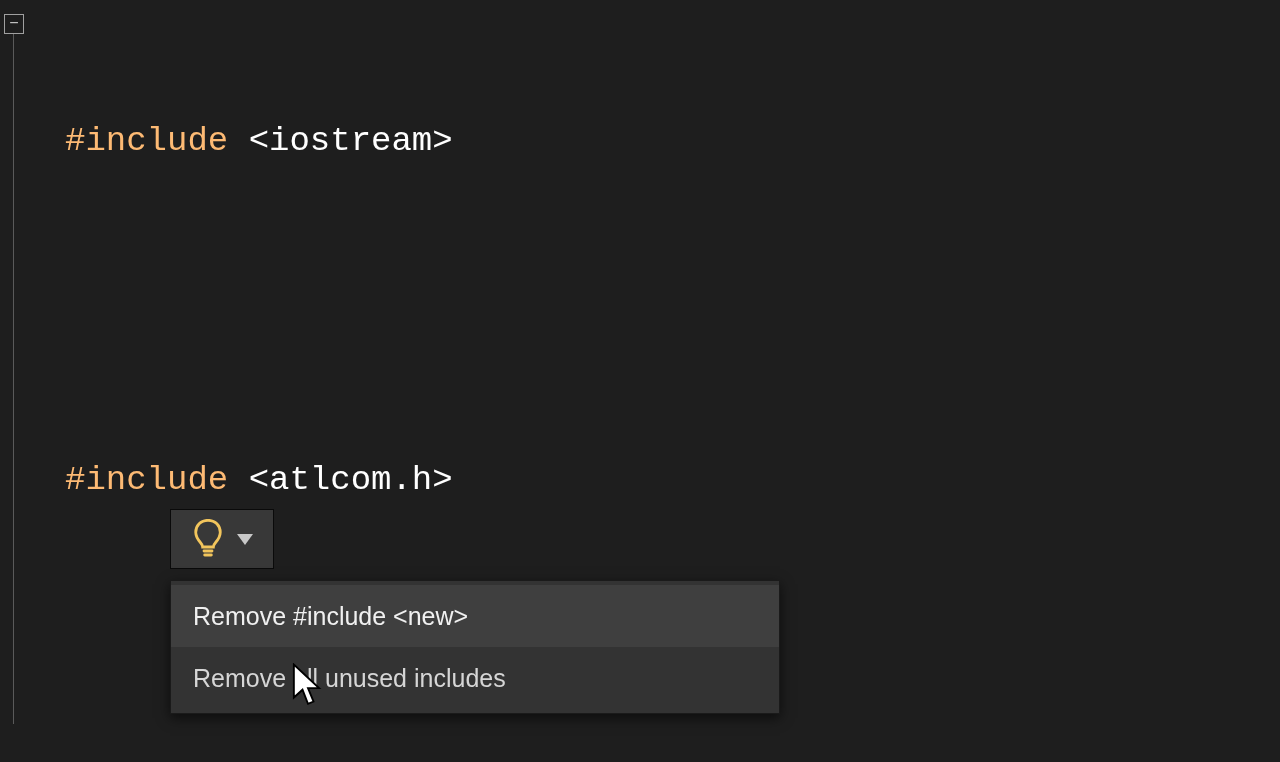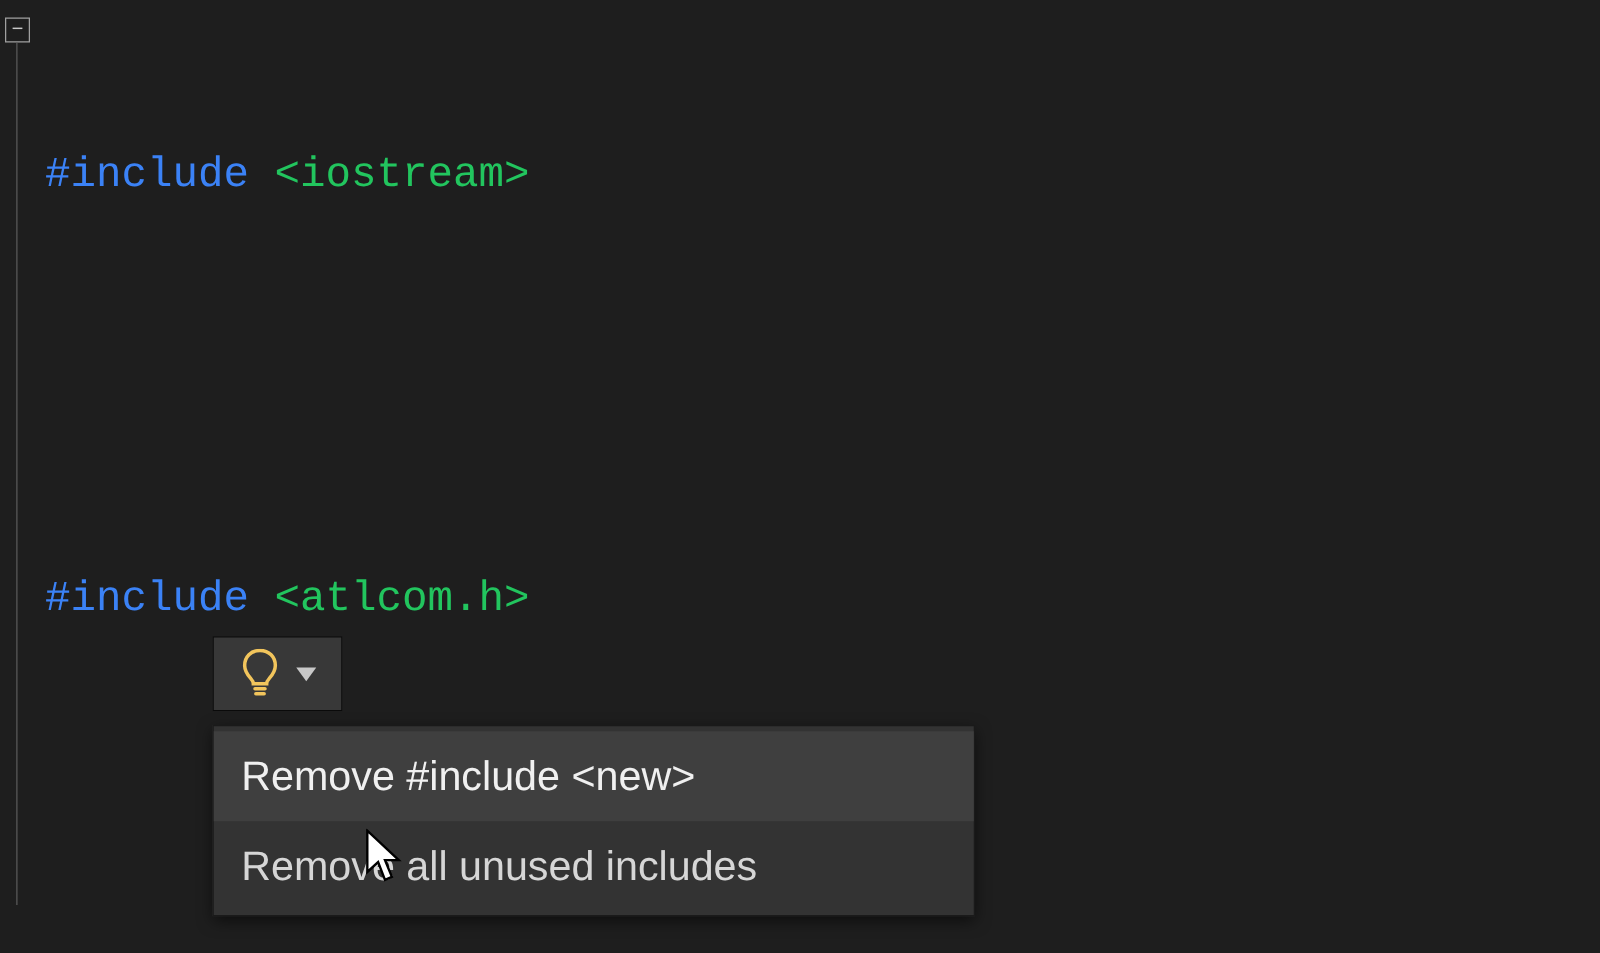--- a/index.html
+++ b/index.html
@@ -50,22 +50,22 @@
   }
   .code {
     position: absolute;
     left: 36px;
     top: 0;
     font-size: 34px;
     line-height: 56.5px;
     white-space: pre;
   }
   .line { height: 56.5px; }
-  .dir   { color: #3b82f6; }
-  .hdr   { color: #22c55e; }
+  .dir   { color: #fdba74; margin-left: 29px; }
+  .hdr   { color: #ffffff; }
 
   .lightbulb {
     position: absolute;
     left: 170px;
     top: 509px;
     width: 104px;
     height: 60px;
     background: #383838;
     border: 1px solid #0a0a0a;
     display: flex;
@@ -90,21 +90,21 @@
     width: 610px;
     background: #333333;
     border: 1px solid #1a1a1a;
     box-shadow: 0 4px 12px rgba(0,0,0,0.6);
     z-index: 6;
     padding: 4px 0;
   }
   .menu-item {
     padding: 16px 22px 16px 22px;
     font-family: "Segoe UI", Arial, sans-serif;
-    font-size: 33px;
+    font-size: 25px;
     color: #d6d6d6;
     cursor: pointer;
     line-height: 1.2;
   }
   .menu-item.hover {
     background: #3f3f3f;
     color: #f0f0f0;
   }
 
   .cursor-arrow {

